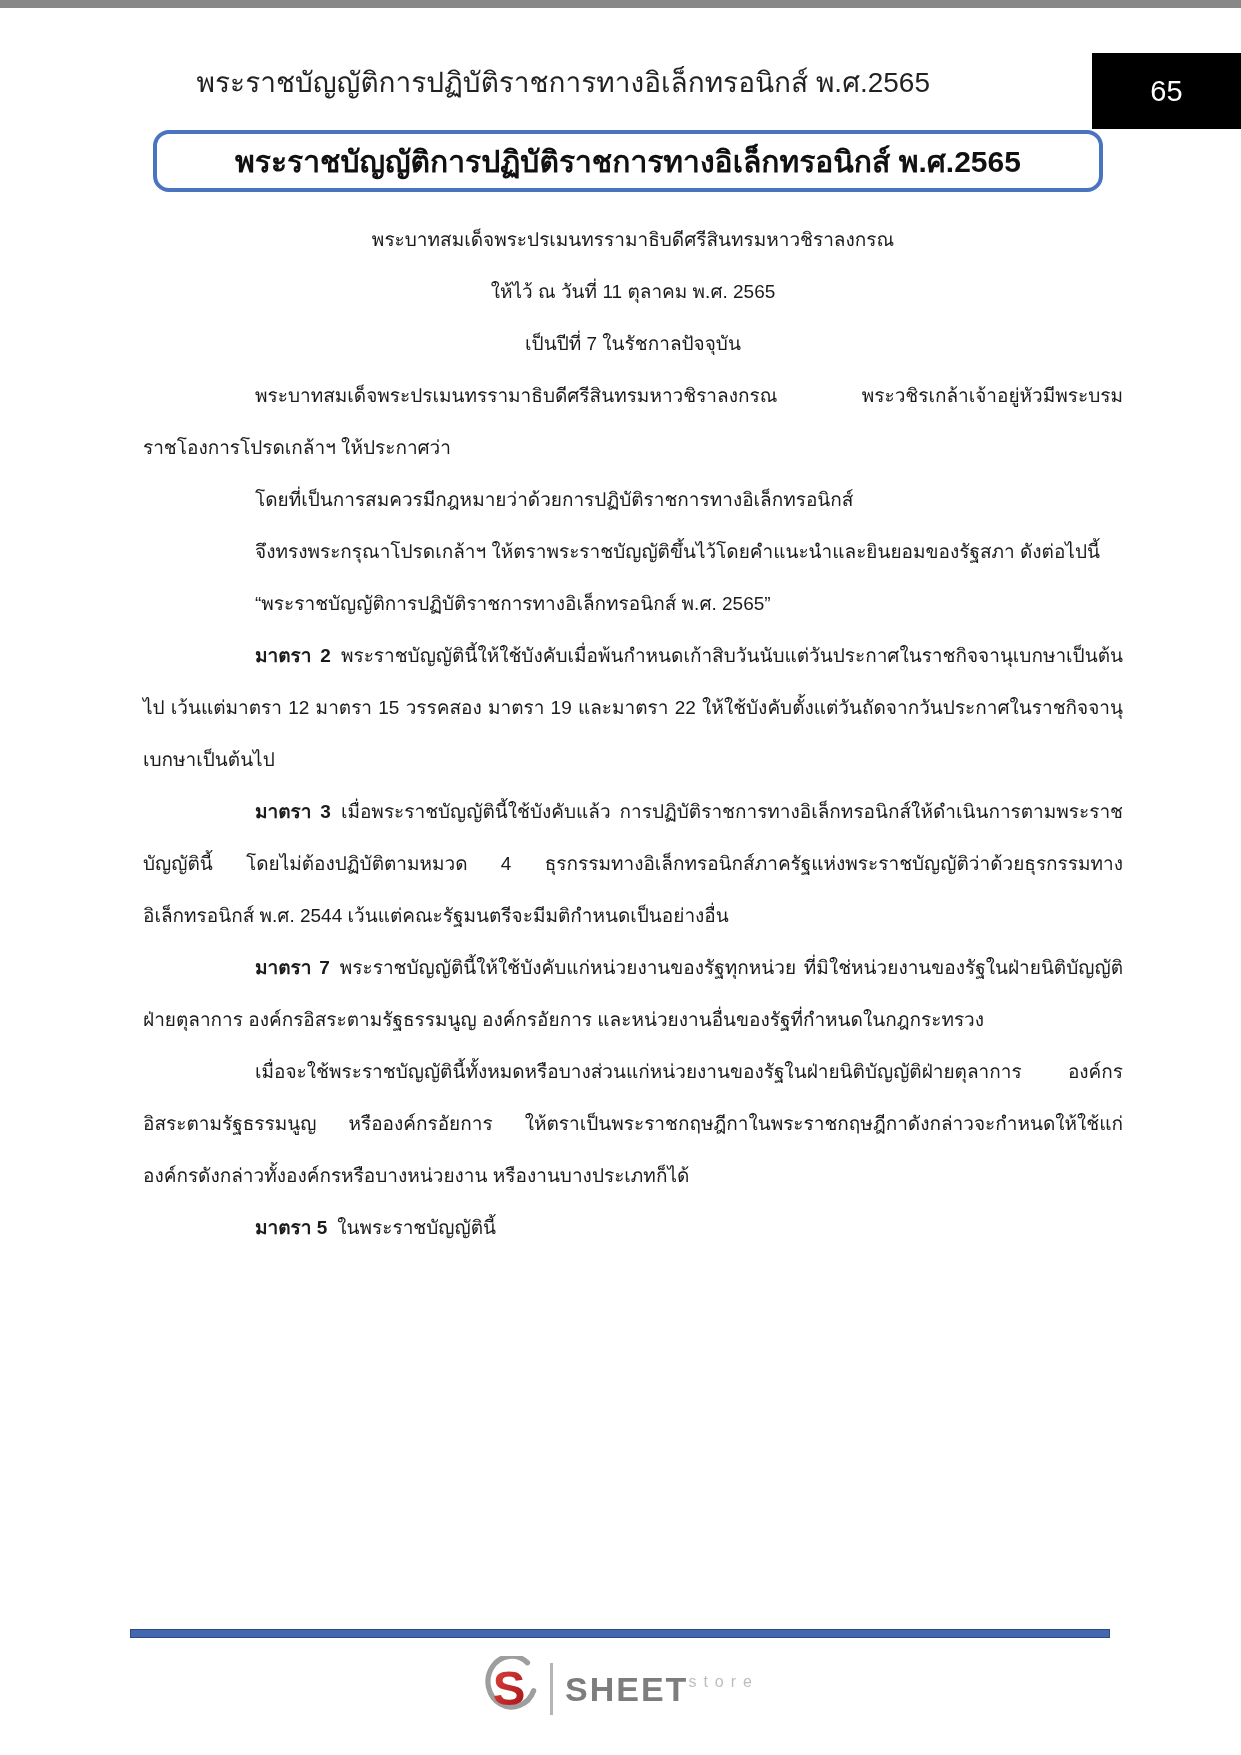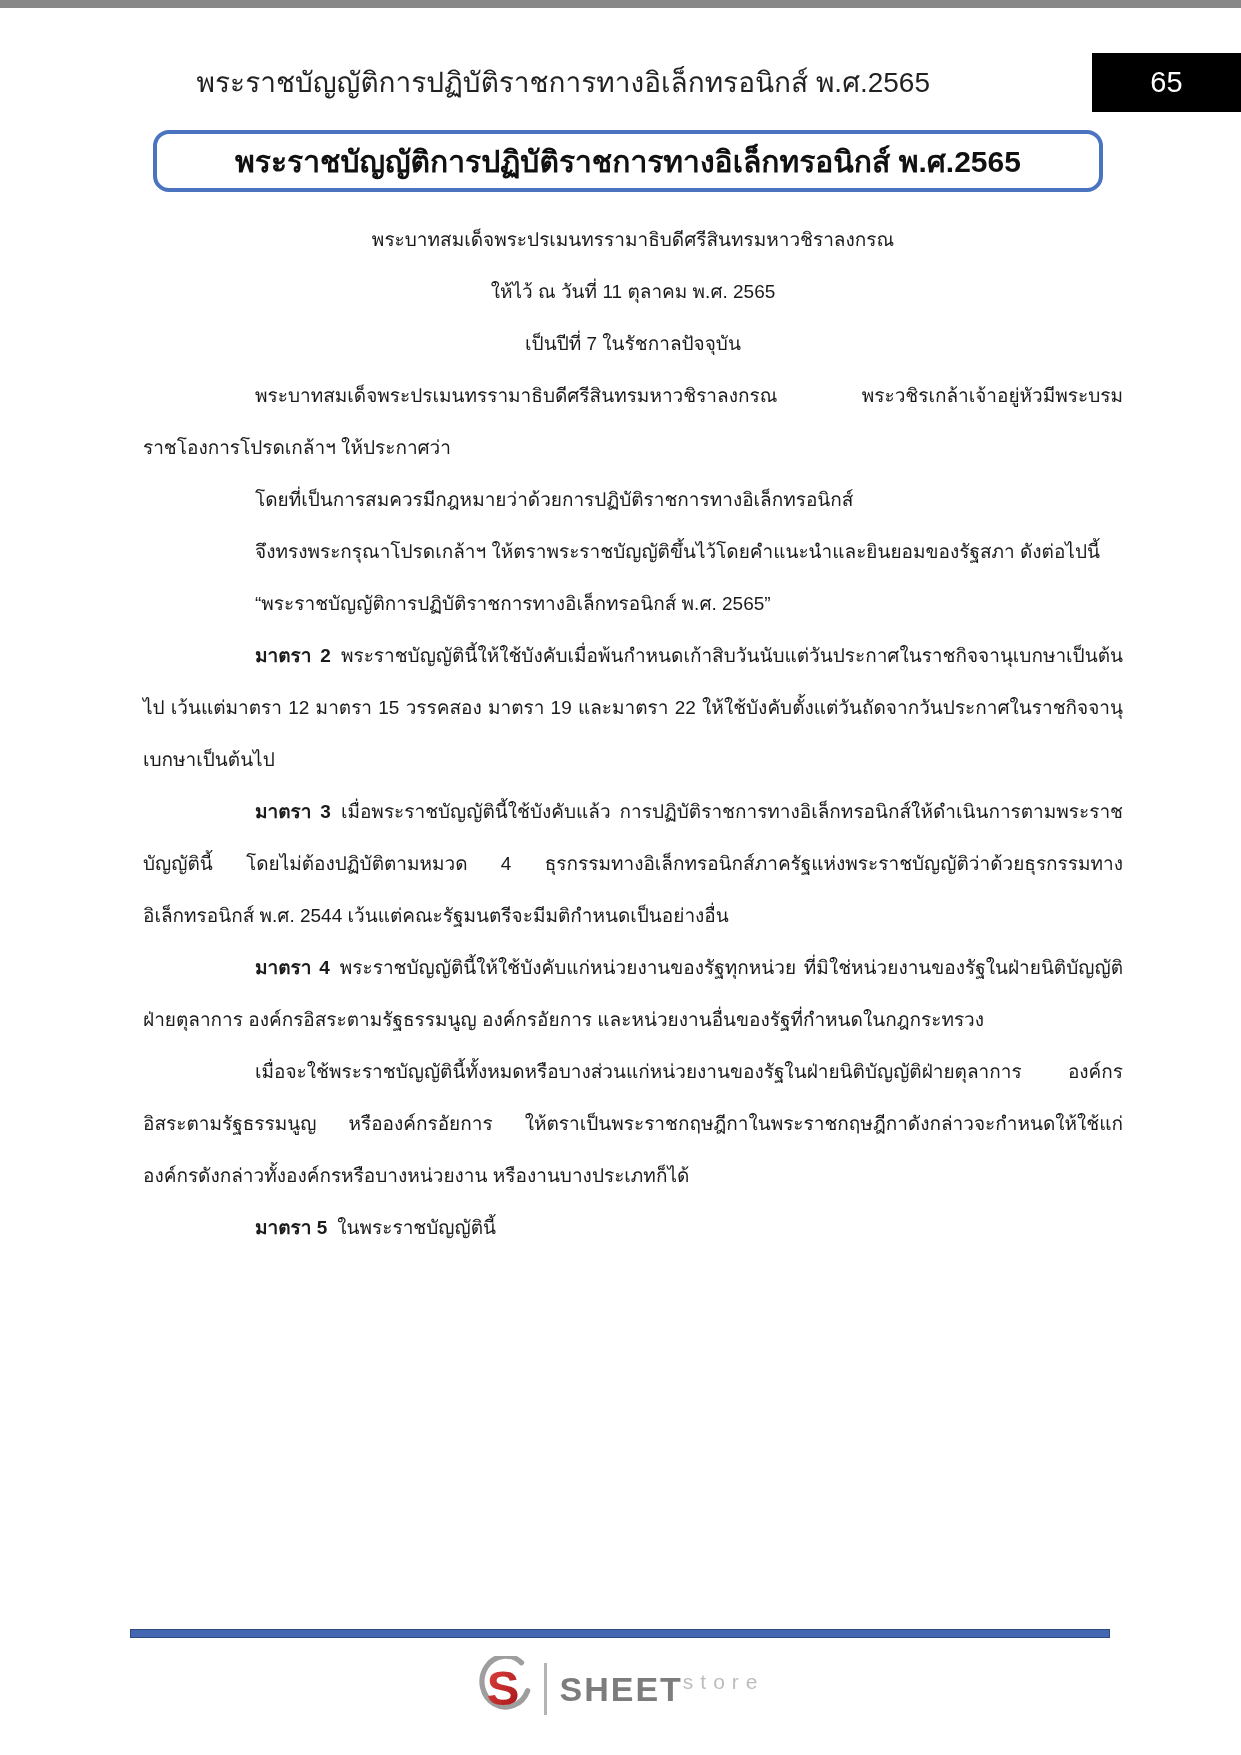--- a/index.html
+++ b/index.html
@@ -23,21 +23,21 @@
     top:52px; left:0;
     width:930px;
     text-align:right;
     font-size:28px;
     color:#222;
     white-space:nowrap;
   }
   .page-number-box {
     position:absolute;
     top:45px; left:1092px;
-    width:149px; height:59px;
+    width:149px; height:76px;
     background:#000000;
     color:#ffffff;
     display:flex; align-items:center; justify-content:center;
     font-size:29px;
   }
 
   
   .title-box {
     position:absolute;
     top:122px; left:153px;
@@ -102,21 +102,21 @@
   }
   .logo-wordmark { display:flex; }
   .logo-brand {
     font-weight:bold;
     font-size:34px;
     line-height:34px;
     color:#7d7d7d;
     letter-spacing:2px;
   }
   .logo-sub {
-    font-size:21px;
+    font-size:16px;
     line-height:20px;
     color:#bdbdbd;
     letter-spacing:7px;
   }
 </style>
 </head>
 <body>
 
 <div class="page">
 
@@ -147,21 +147,21 @@
     <p class="para">
       <span class="para-label"></span><span>“พระราชบัญญัติการปฏิบัติราชการทางอิเล็กทรอนิกส์ พ.ศ. 2565”</span>
     </p>
     <p class="para">
       <span class="para-label">มาตรา 2</span><span>พระราชบัญญัตินี้ให้ใช้บังคับเมื่อพ้นกำหนดเก้าสิบวันนับแต่วันประกาศในราชกิจจานุเบกษาเป็นต้นไป เว้นแต่มาตรา 12 มาตรา 15 วรรคสอง มาตรา 19 และมาตรา 22 ให้ใช้บังคับตั้งแต่วันถัดจากวันประกาศในราชกิจจานุเบกษาเป็นต้นไป</span>
     </p>
     <p class="para">
       <span class="para-label">มาตรา 3</span><span>เมื่อพระราชบัญญัตินี้ใช้บังคับแล้ว การปฏิบัติราชการทางอิเล็กทรอนิกส์ให้ดำเนินการตามพระราชบัญญัตินี้ โดยไม่ต้องปฏิบัติตามหมวด 4 ธุรกรรมทางอิเล็กทรอนิกส์ภาครัฐแห่งพระราชบัญญัติว่าด้วยธุรกรรมทางอิเล็กทรอนิกส์ พ.ศ. 2544 เว้นแต่คณะรัฐมนตรีจะมีมติกำหนดเป็นอย่างอื่น</span>
     </p>
     <p class="para">
-      <span class="para-label">มาตรา 4</span><span>พระราชบัญญัตินี้ให้ใช้บังคับแก่หน่วยงานของรัฐทุกหน่วย ที่มิใช่หน่วยงานของรัฐในฝ่ายนิติบัญญัติ ฝ่ายตุลาการ องค์กรอิสระตามรัฐธรรมนูญ องค์กรอัยการ และหน่วยงานอื่นของรัฐที่กำหนดในกฎกระทรวง</span>
+      <span class="para-label">มาตรา 7</span><span>พระราชบัญญัตินี้ให้ใช้บังคับแก่หน่วยงานของรัฐทุกหน่วย ที่มิใช่หน่วยงานของรัฐในฝ่ายนิติบัญญัติ ฝ่ายตุลาการ องค์กรอิสระตามรัฐธรรมนูญ องค์กรอัยการ และหน่วยงานอื่นของรัฐที่กำหนดในกฎกระทรวง</span>
     </p>
     <p class="para">
       <span class="para-label"></span><span>เมื่อจะใช้พระราชบัญญัตินี้ทั้งหมดหรือบางส่วนแก่หน่วยงานของรัฐในฝ่ายนิติบัญญัติฝ่ายตุลาการ องค์กรอิสระตามรัฐธรรมนูญ หรือองค์กรอัยการ ให้ตราเป็นพระราชกฤษฎีกาในพระราชกฤษฎีกาดังกล่าวจะกำหนดให้ใช้แก่องค์กรดังกล่าวทั้งองค์กรหรือบางหน่วยงาน หรืองานบางประเภทก็ได้</span>
     </p>
     <p class="para">
       <span class="para-label">มาตรา 5</span><span>ในพระราชบัญญัตินี้</span>
     </p>
   </div>
 
   <div class="footer-rule"></div>

